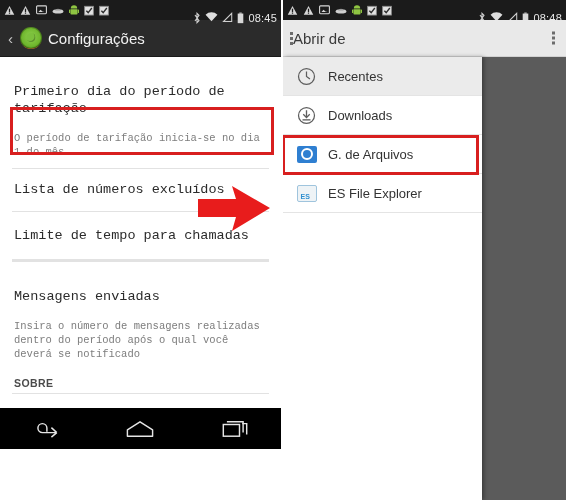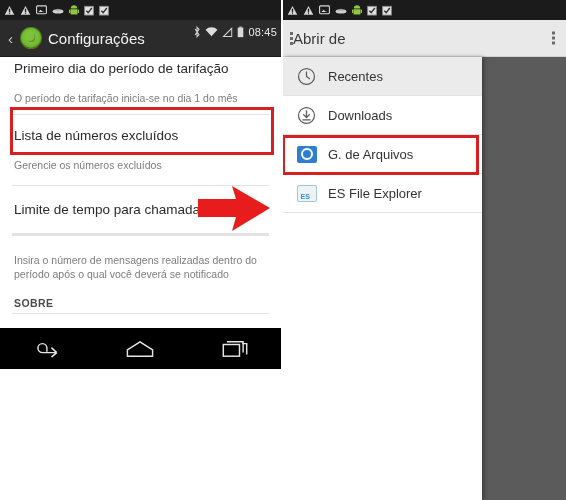--- a/index.html
+++ b/index.html
@@ -13,21 +13,21 @@
 
   .phone { position: relative; width: 283px; height: 500px; background:#fff; overflow:hidden; }
   .phone.left  { border-right: 2px solid #ffffff; }
 
   
   .statusbar {
     height: 20px; background: #1b1b1b; position: relative;
     display: flex; align-items: center; padding: 0 4px;
   }
   .sb-left { display:flex; align-items:center; gap:5px; }
-  .sb-right { position:absolute; right:4px; top:18px; height:20px; display:flex; align-items:flex-end; gap:4px; }
+  .sb-right { position:absolute; right:4px; top:12px; height:20px; display:flex; align-items:flex-start; gap:4px; }
   .sb-time { color:#e8e8e8; font-size:11px; letter-spacing:.2px; }
   .sb-ico { display:block; }
 
   
   .ab-dark {
     height: 37px; background: #2b2b2b; display:flex; align-items:center;
     padding: 0 8px; gap:6px; border-bottom: 1px solid #1a1a1a;
   }
   .ab-dark .up { color:#c9c9c9; font-size:15px; line-height:1; margin-right:1px; }
   .applogo { width:22px; height:22px; border-radius:50%;
@@ -43,21 +43,21 @@
     height: 37px; background: #e9e9e9; display:flex; align-items:center;
     padding: 0 6px; gap:0; position:relative; border-bottom:1px solid #d2d2d2;
   }
   .ab-light .title { color:#3a3a3a; font-size:15px; }
   .dots3 { width:4px; display:flex; flex-direction:column; gap:2px; align-items:center; }
   .dots3 i { display:block; width:3px; height:3px; background:#6c6c6c; }
   .dots-right { position:absolute; right:11px; top:50%; transform:translateY(-50%); }
 
   
   .list { background:#fff; position:relative; }
-  .row { padding: 3px 12px 9px 14px; position:relative; }
+  .row { padding: 26px 12px 9px 14px; position:relative;font-family:Liberation Mono, monospace; }
   .row .ttl { font-size:13.5px; color:#2b2b2b; line-height:17px; }
   .row .sub { font-size:10.5px; color:#7d7d7d; line-height:14px; margin-top:14px; }
   .sep { height:1px; background:#e2e2e2; margin:0 12px; }
   .hdr { font-size:10.5px; font-weight:bold; color:#4a4a4a; letter-spacing:.4px;
          padding: 7px 12px 4px 14px; }
   .row.withchk { display:flex; align-items:center; justify-content:space-between; padding-right:20px; }
   .chk { width:15px; height:15px; border:2px solid #2ba4c4; background:#fff; position:relative; flex:none; }
   .chk:after { content:""; position:absolute; left:2px; top:3px; width:9px; height:5px;
                border-left:2px solid #2ba4c4; border-bottom:2px solid #2ba4c4;
                transform: rotate(-45deg); }
@@ -166,35 +166,35 @@
     <div class="list">
 
       <div class="row">
         <div class="ttl">Primeiro dia do período de tarifação</div>
         <div class="sub">O período de tarifação inicia-se no dia 1 do mês</div>
       </div>
       <div class="sep"></div>
 
       <div class="row" style="padding-top:12px;padding-bottom:13px;">
         <div class="ttl">Lista de números excluídos</div>
-        <div class="sub">Gerencie os números excluídos</div>
       </div>
 
       <div class="sep"></div>
 
       <div class="row" style="padding-top:15px;padding-bottom:15px;">
         <div class="ttl">Limite de tempo para chamadas</div>
       </div>
       <div class="sep"></div>
 
       <div class="sep"></div>
 
       <div class="sep"></div>
 
       <div class="row">
+        <div class="ttl">Mensagens enviadas</div>
         <div class="sub">Insira o número de mensagens realizadas dentro do período após o qual você deverá se notificado</div>
       </div>
 
       <div class="hdr">SOBRE</div>
       <div class="sep"></div>
       <div style="height:14px;"></div>
     </div>
 
     <div class="hl" style="left:10px; top:107px; width:264px; height:48px;"></div>
 

